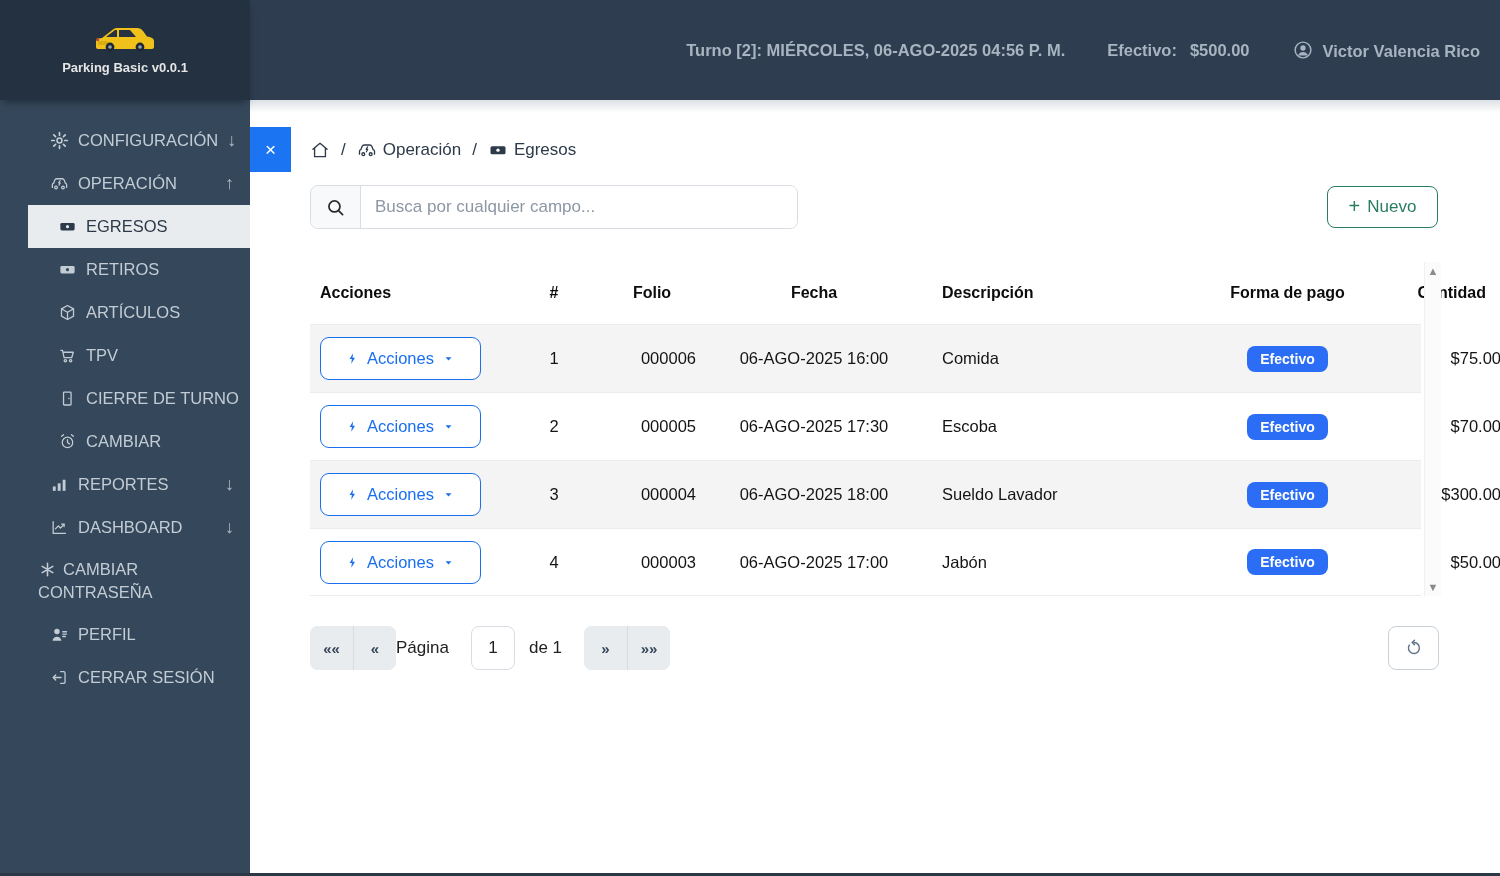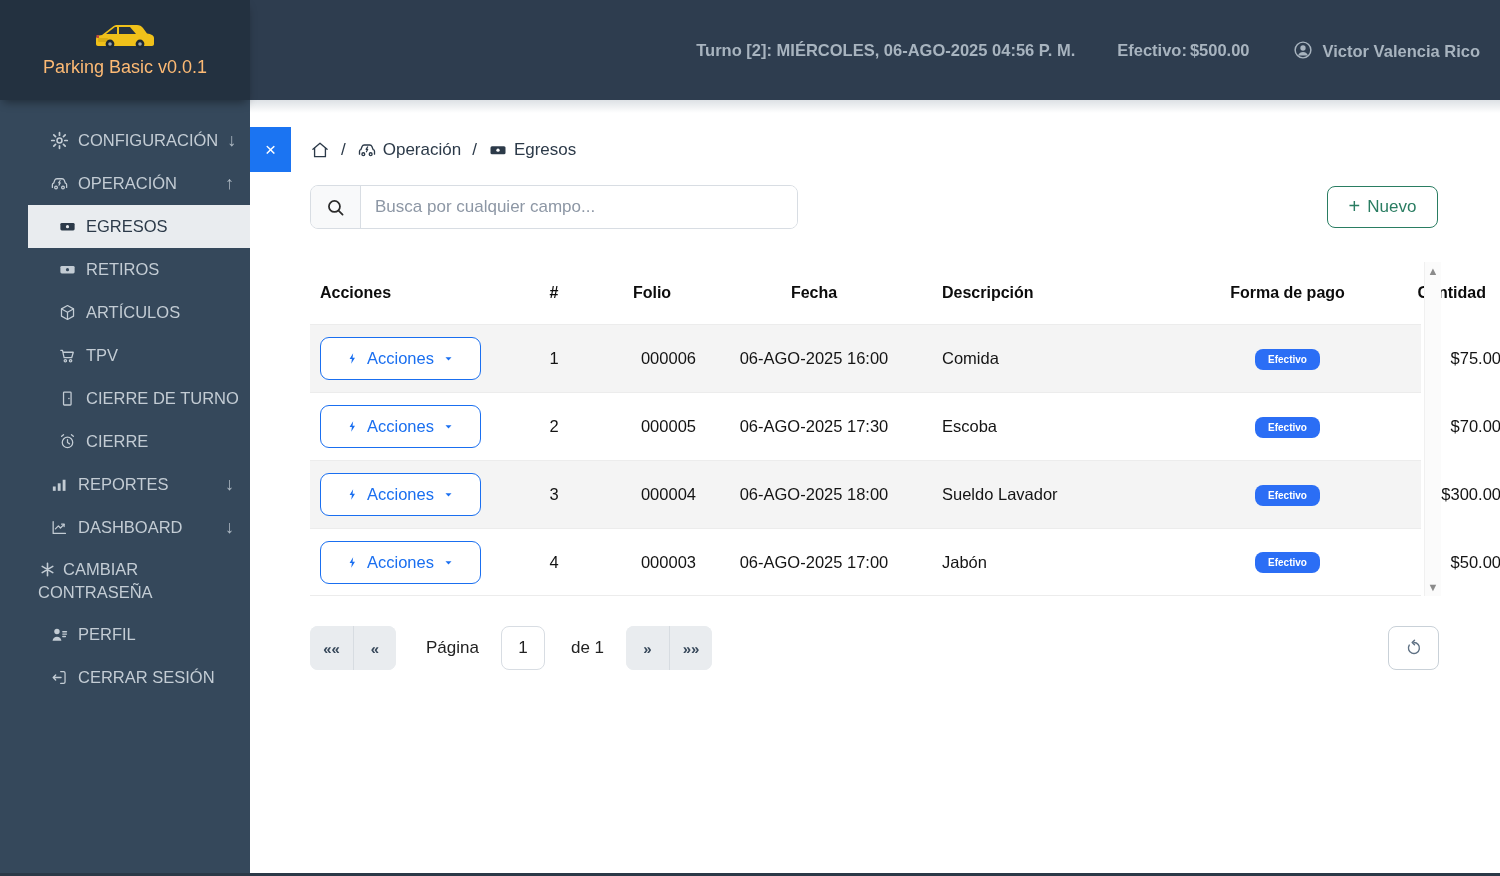--- a/index.html
+++ b/index.html
@@ -5,38 +5,38 @@
   * { margin:0; padding:0; box-sizing:border-box; }
   html,body { width:1500px; height:876px; overflow:hidden;
     font-family:"Liberation Sans", sans-serif; background:#fff; position:relative; }
 
   
   .sidebar { position:absolute; left:0; top:0; width:250px; height:876px;
     background:#35485b; z-index:3; }
   .logo { height:100px; background:#233140; display:flex; flex-direction:column;
     align-items:center; justify-content:center; gap:7px;
     box-shadow:0 5px 9px -3px rgba(0,0,0,.4); position:relative; z-index:2;}
-  .logo-title { color:#fdba74; font-size:18px; font-weight:400; }
+  .logo-title { color:#e5e5e5; font-size:13px; font-weight:700; }
   .menu { padding-top:19px;padding-left:28px; }
   .s-item { height:43px; display:flex; align-items:center; gap:9px;
     padding:0 16px 0 22px; color:#c3ccd4; font-size:16.5px; cursor:pointer; white-space:nowrap; }
   .s-item.sub { padding-left:30px; }
   .s-item.active { background:#e9ecef; color:#2c3a49; }
   .s-arrow { margin-left:auto; font-size:18px; color:#aeb9c3; }
   .s-item.block { display:block; height:auto; min-height:43px; padding:9px 16px 9px 10px;
     line-height:23px; white-space:normal; }
   .s-item.block .ic { vertical-align:-4px; margin-right:6px; }
   .ic { width:19px; height:19px; flex:none; stroke:currentColor; fill:none;
     stroke-width:1.6; stroke-linecap:round; stroke-linejoin:round; }
 
   
   .topbar { position:absolute; left:250px; top:0; width:1250px; height:100px;
     background:#2e3d4f; display:flex; align-items:center; justify-content:flex-end;
     gap:42px; padding-right:20px; color:#a8b4bf; font-size:16.5px; font-weight:600; }
-  .tb-efectivo { display:flex; gap:3px; }
+  .tb-efectivo { display:flex; gap:13px; }
   .tb-user { display:flex; align-items:flex-end; gap:9px; }
   .tb-user .ic { width:22px; height:22px; }
 
   
   .content { position:absolute; left:250px; top:100px; width:1250px; height:776px; background:#fff; }
   .content::before { content:""; position:absolute; left:0; top:0; width:100%; height:13px;
     background:linear-gradient(#dde1e5,#ffffff); }
   .close-btn { position:absolute; left:0; top:27px; width:41px; height:45px;
     background:#1b74f2; color:#fff; font-size:19px; display:flex; align-items:center;
     justify-content:center; cursor:pointer; }
@@ -74,40 +74,40 @@
   .c-desc { padding-left:20px; text-align:left; }
   .c-right { text-align:right; padding-right:10px; }
   .th-right { text-align:right; padding-right:25px; }
   .actions-btn { width:161px; height:43px; margin-left:10px; background:#fff;
     border:1.5px solid #1a6ff0; border-radius:9px; color:#1a6ff0; font-size:16.5px;
     display:flex; align-items:center; justify-content:center; gap:8px; cursor:pointer;
     font-family:"Liberation Sans", sans-serif; }
   .bolt { width:13px; height:17px; fill:currentColor; }
   .caret { width:13px; height:13px; fill:currentColor; }
   .badge { display:inline-block; padding:5px 13px; background:#2b6ef5; border-radius:8px;
-    color:#fff; font-weight:bold; font-size:10px; }
+    color:#fff; font-weight:bold; font-size:14px; }
 
   .scrollbar { position:absolute; left:1174px; top:162px; width:17px; height:334px;
     background:#fbfbfb; border-left:1px solid #f0f0f0; display:flex; flex-direction:column;
     align-items:center; justify-content:space-between; padding:3px 0; color:#8b8b8b;
     font-size:11px; }
 
   
   .pager { position:absolute; left:60px; top:526px; height:44px; display:flex;
     align-items:center; font-size:17px; color:#222; }
   .pg-group { display:flex; background:#e9ecef; border-radius:8px; overflow:hidden; }
   .pg-btn { width:43px; height:44px; display:flex; align-items:center; justify-content:center;
     font-size:15px; font-weight:bold; color:#37485a; cursor:pointer; background:#e9ecef;
     border:none; font-family:"Liberation Sans", sans-serif; }
   .pg-btn + .pg-btn { border-left:1px solid #d7dce1; }
-  .pg-label { margin-left:30px; }
+  .pg-label { }
   .pg-input { margin-left:22px; width:44px; height:44px; border:1px solid #d8dde3;
     border-radius:8px; text-align:center; font-size:17px; outline:none; color:#222;
     font-family:"Liberation Sans", sans-serif; }
-  .pg-of { margin-left:26px; }
+  .pg-of { margin-left:14px; }
   .pg-group.next { margin-left:22px; }
   .refresh-btn { position:absolute; left:1138px; top:526px; width:51px; height:44px;
     background:#fff; border:1px solid #c9d1d8; border-radius:8px; display:flex;
     align-items:center; justify-content:center; color:#5f7184; cursor:pointer; }
   .refresh-btn .ic { width:20px; height:20px; stroke-width:1.7; }
 
   .footer-strip { position:absolute; left:0; bottom:0; width:1500px; height:3px;
     background:#2b3947; z-index:5; }
 </style>
 </head>
@@ -183,21 +183,21 @@
           <circle cx="13.8" cy="12" r="1" fill="currentColor" stroke="none"></circle>
         </svg>
       <span>CIERRE DE TURNO</span>
     </div>
     <div class="s-item sub">
       <svg class="ic" viewBox="0 0 24 24">
           <circle cx="12" cy="13.2" r="6.6"></circle>
           <path d="M12 9.5v3.7l2.6 1.8"></path>
           <path d="M4.6 5.4L7 3.4M19.4 5.4L17 3.4"></path>
         </svg>
-      <span>CIERRE</span>
+      <span>CAMBIAR</span>
     </div>
     <div class="s-item">
       <svg class="ic" viewBox="0 0 24 24">
           <g fill="currentColor" stroke="none">
             <rect x="3.6" y="14.5" width="3.6" height="5.5"></rect>
             <rect x="9.8" y="10.5" width="3.6" height="9.5"></rect>
             <rect x="16" y="6" width="3.6" height="14"></rect>
           </g>
         </svg>
       <span>REPORTES</span>

